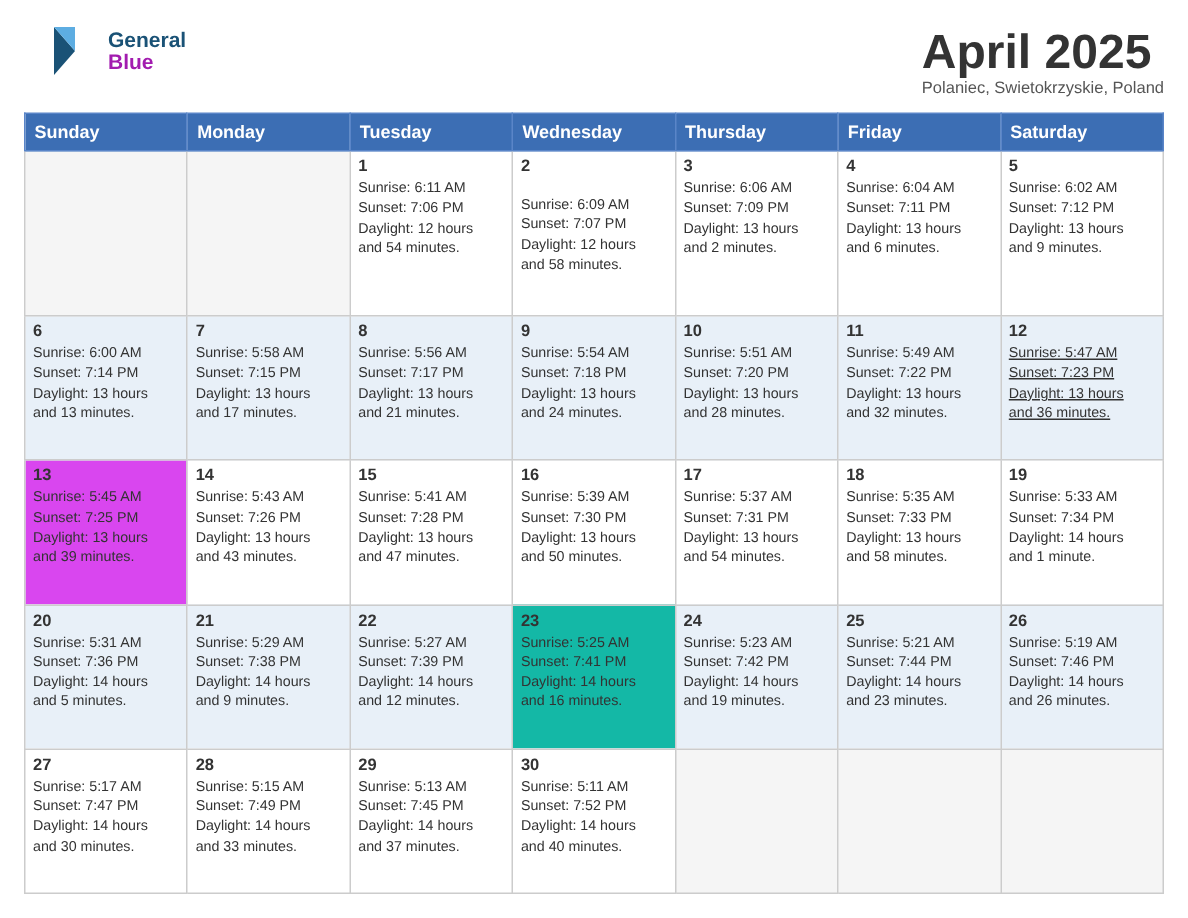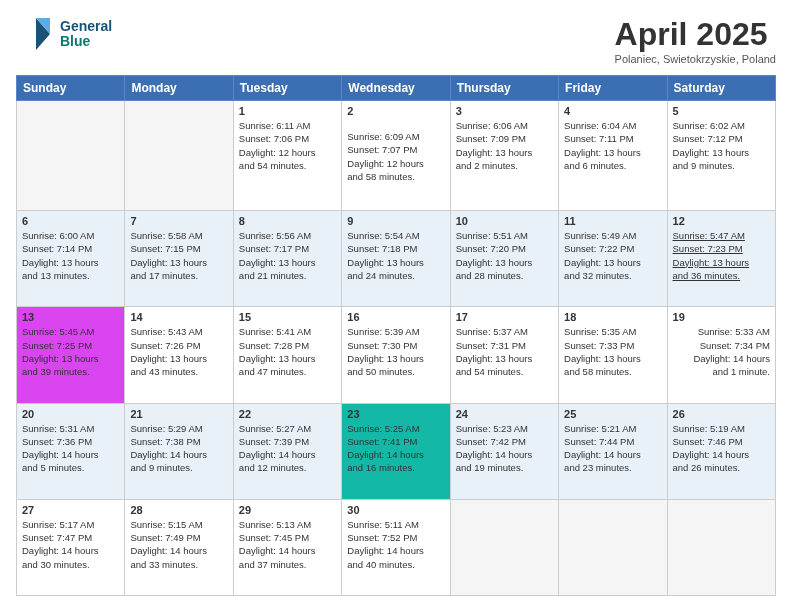--- a/index.html
+++ b/index.html
@@ -84,23 +84,23 @@
 <body>
 
 <div class="page">
   <div class="header">
     <div class="logo">
     <div style="display:flex;align-items:center;">
       <svg width="36" height="36" viewBox="0 0 36 36">
         <polygon points="20,2 34,18 20,34" fill="#1a5276"></polygon>
         <polygon points="20,2 34,2 34,18" fill="#5dade2"></polygon>
       </svg>
-      <div style="margin-left:8px;">
+      <div style="margin-left:20px;">
         <div style="font-size:14px;font-weight:bold;color:#1a5276;line-height:1.1;">General</div>
-        <div style="font-size:14px;font-weight:bold;color:#0f766e;line-height:1.1;">Blue</div>
+        <div style="font-size:14px;font-weight:bold;color:#a21caf;line-height:1.1;">Blue</div>
       </div>
     </div>
   </div>
     <div class="title-block">
       <div class="month-title">April 2025</div>
       <div class="location-title">Polaniec, Swietokrzyskie, Poland</div>
     </div>
   </div>
 
   <table class="calendar">
@@ -244,21 +244,21 @@
           </td>
           <td style="background: rgb(255, 255, 255);">
             <span class="day-num">18</span>
             <div class="day-info" style="white-space: pre-line;">Sunrise: 5:35 AM
 Sunset: 7:33 PM
 Daylight: 13 hours
 and 58 minutes.</div>
           </td>
           <td style="background: rgb(255, 255, 255);">
             <span class="day-num">19</span>
-            <div class="day-info" style="white-space: pre-line; text-align: right;">Sunrise: 5:33 AM
+            <div class="day-info" style="white-space: pre-line;">Sunrise: 5:33 AM
 Sunset: 7:34 PM
 Daylight: 14 hours
 and 1 minute.</div>
           </td>
         </tr>
         <tr>
           <td style="background: rgb(232, 240, 248);">
             <span class="day-num">20</span>
             <div class="day-info" style="white-space: pre-line;">Sunrise: 5:31 AM
 Sunset: 7:36 PM

